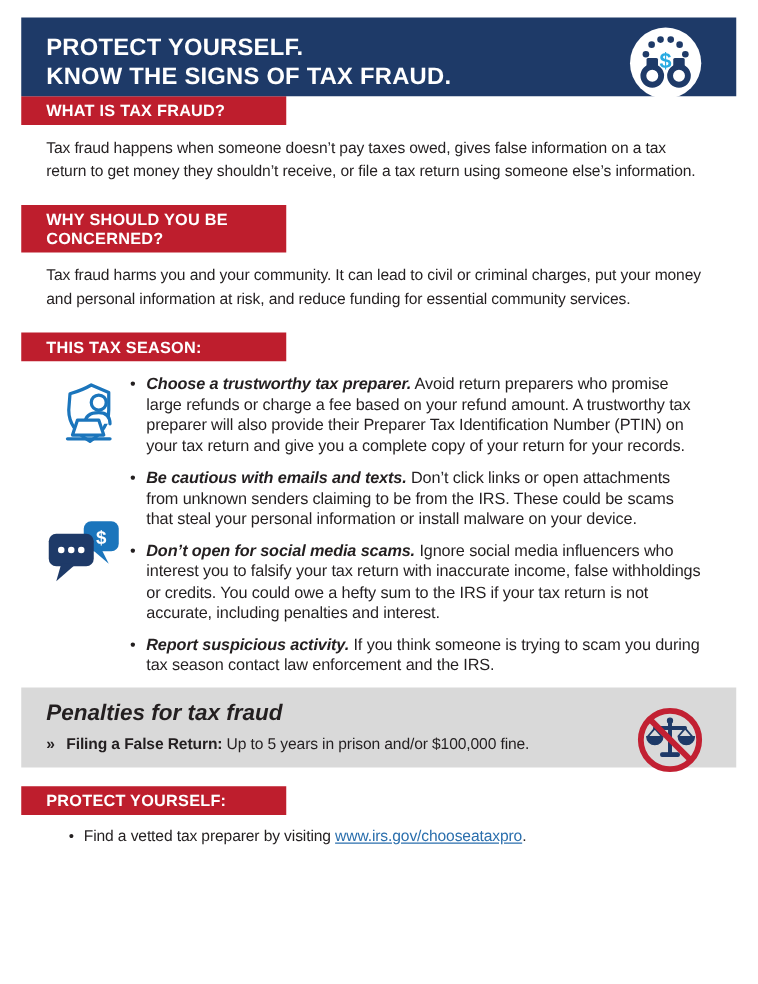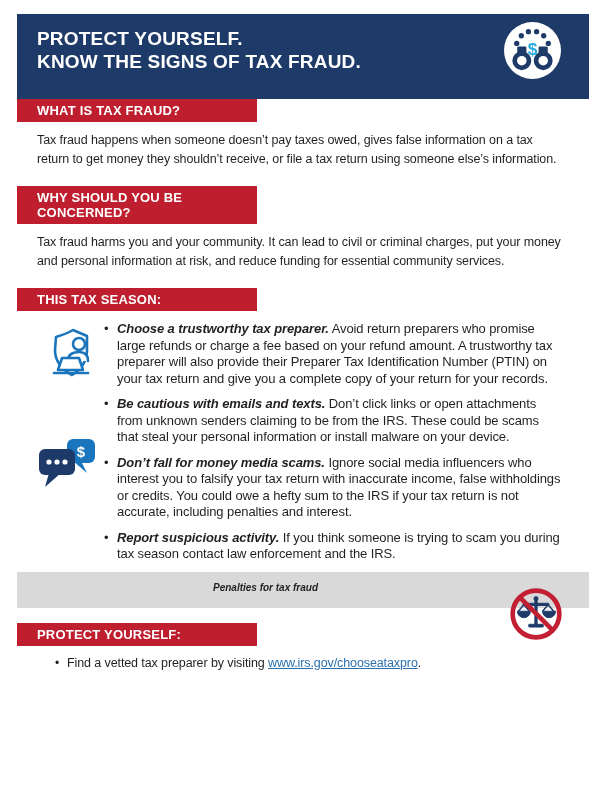--- a/index.html
+++ b/index.html
@@ -6,52 +6,52 @@
   html,body { width:606px; }
   body {
     width:606px; height:787px; background:#ffffff;
     font-family:"Liberation Sans","DejaVu Sans",sans-serif;
     color:#231f20; overflow:hidden; position:relative;
   }
   .page { padding:14px 17px 0 17px; }
 
   
   .hdr {
-    background:#1e3a68; height:85px; position:relative;
+    background:#1e3a68; height:63px; position:relative;
     padding:13px 0 0 20px;
   }
   .hdr-title { color:#fff; font-weight:bold; font-size:19px; line-height:23px; letter-spacing:.2px; }
   .hdr-badge {
     position:absolute; right:28px; top:8px; width:57px; height:57px;
     background:#fff; border-radius:50%; display:flex; align-items:center; justify-content:center;
   }
 
   
   .banner {
     background:#be1e2d; color:#fff; font-weight:bold; font-size:13px;
-    width:240px; padding:4px 0 4px 20px; letter-spacing:.2px;
+    width:212px; padding:4px 0 4px 20px; letter-spacing:.2px;
   }
   .banner.first { margin-top:0; }
   .banner.gap { margin-top:18px; }
 
   .para { font-size:12.5px; line-height:18.5px; padding:9px 22px 0 20px; letter-spacing:-.1px; }
 
   
   .season { position:relative; padding:10px 26px 0 100px; }
   .season-icon-1 { position:absolute; left:24px; top:16px; }
   .season-icon-2 { position:absolute; left:20px; top:126px; }
   .sbullet { position:relative; font-size:13px; line-height:16.5px; margin-bottom:9px; letter-spacing:-.1px; padding-left:0; }
   .sbullet::before { content:"•"; position:absolute; left:-13px; top:0; font-size:13px; }
   .lead { font-weight:bold; font-style:italic; }
 
   
   .penalties {
     background:#d9d9d9; margin-top:8px; padding:10px 95px 10px 20px; position:relative;
   }
-  .pen-title { font-weight:bold; font-style:italic; font-size:10px; margin-bottom:5px;text-align:center; }
+  .pen-title { font-weight:bold; font-style:italic; font-size:18px; margin-bottom:5px; }
   .pen-item { font-size:12.5px; line-height:18px; padding-left:16px; position:relative; letter-spacing:-.1px; }
   .pen-item::before { content:"»"; position:absolute; left:0; top:0; font-weight:bold; }
   .pen-label { font-weight:bold; }
   .pen-icon { position:absolute; right:25px; top:14px; }
 
   
   .plist { padding:9px 20px 0 50px; }
   .pitem { position:relative; font-size:12.5px; line-height:17.5px; margin-bottom:1.5px; letter-spacing:-.1px; }
   .pitem::before { content:"•"; position:absolute; left:-12px; top:0; font-size:12px; }
   a.link { color:#2b6fad; text-decoration:underline; cursor:pointer; }
@@ -118,29 +118,32 @@
       </svg>
     </div>
 
     <div class="sbullet">
       <span class="lead">Choose a trustworthy tax preparer.</span><span> Avoid return preparers who promise large refunds or charge a fee based on your refund amount. A trustworthy tax preparer will also provide their Preparer Tax Identification Number (PTIN) on your tax return and give you a complete copy of your return for your records.</span>
     </div>
     <div class="sbullet">
       <span class="lead">Be cautious with emails and texts.</span><span> Don’t click links or open attachments from unknown senders claiming to be from the IRS. These could be scams that steal your personal information or install malware on your device.</span>
     </div>
     <div class="sbullet">
-      <span class="lead">Don’t fall for money media scams.</span><span> Ignore social media influencers who interest you to falsify your tax return with inaccurate income, false withholdings or credits. You could owe a hefty sum to the IRS if your tax return is not accurate, including penalties and interest.</span>
+      <span class="lead">Don’t open for social media scams.</span><span> Ignore social media influencers who interest you to falsify your tax return with inaccurate income, false withholdings or credits. You could owe a hefty sum to the IRS if your tax return is not accurate, including penalties and interest.</span>
     </div>
     <div class="sbullet">
       <span class="lead">Report suspicious activity.</span><span> If you think someone is trying to scam you during tax season contact law enforcement and the IRS.</span>
     </div>
   </div>
 
   <div class="penalties">
     <div class="pen-title">Penalties for tax fraud</div>
+    <div class="pen-item">
+      <span class="pen-label">Filing a False Return:</span><span> Up to 5 years in prison and/or $100,000 fine.</span>
+    </div>
     <div class="pen-icon">
       <svg width="56" height="56" viewBox="0 0 60 60">
         <g fill="#1e3a68" stroke="#1e3a68">
           <circle cx="30" cy="13.5" r="2.2"></circle>
           <rect x="28.8" y="14" width="2.4" height="27"></rect>
           <rect x="16" y="18.5" width="28" height="2.4" rx="1"></rect>
           <path d="M17,20 L11,27 M17,20 L23,27 M43,20 L37,27 M43,20 L49,27" fill="none" stroke-width="1.6"></path>
           <path d="M10,27 a7,7 0 0 0 14,0 z"></path>
           <path d="M37,27 a7,7 0 0 0 14,0 z"></path>
           <rect x="22" y="41" width="16" height="3" rx="1.2"></rect>

